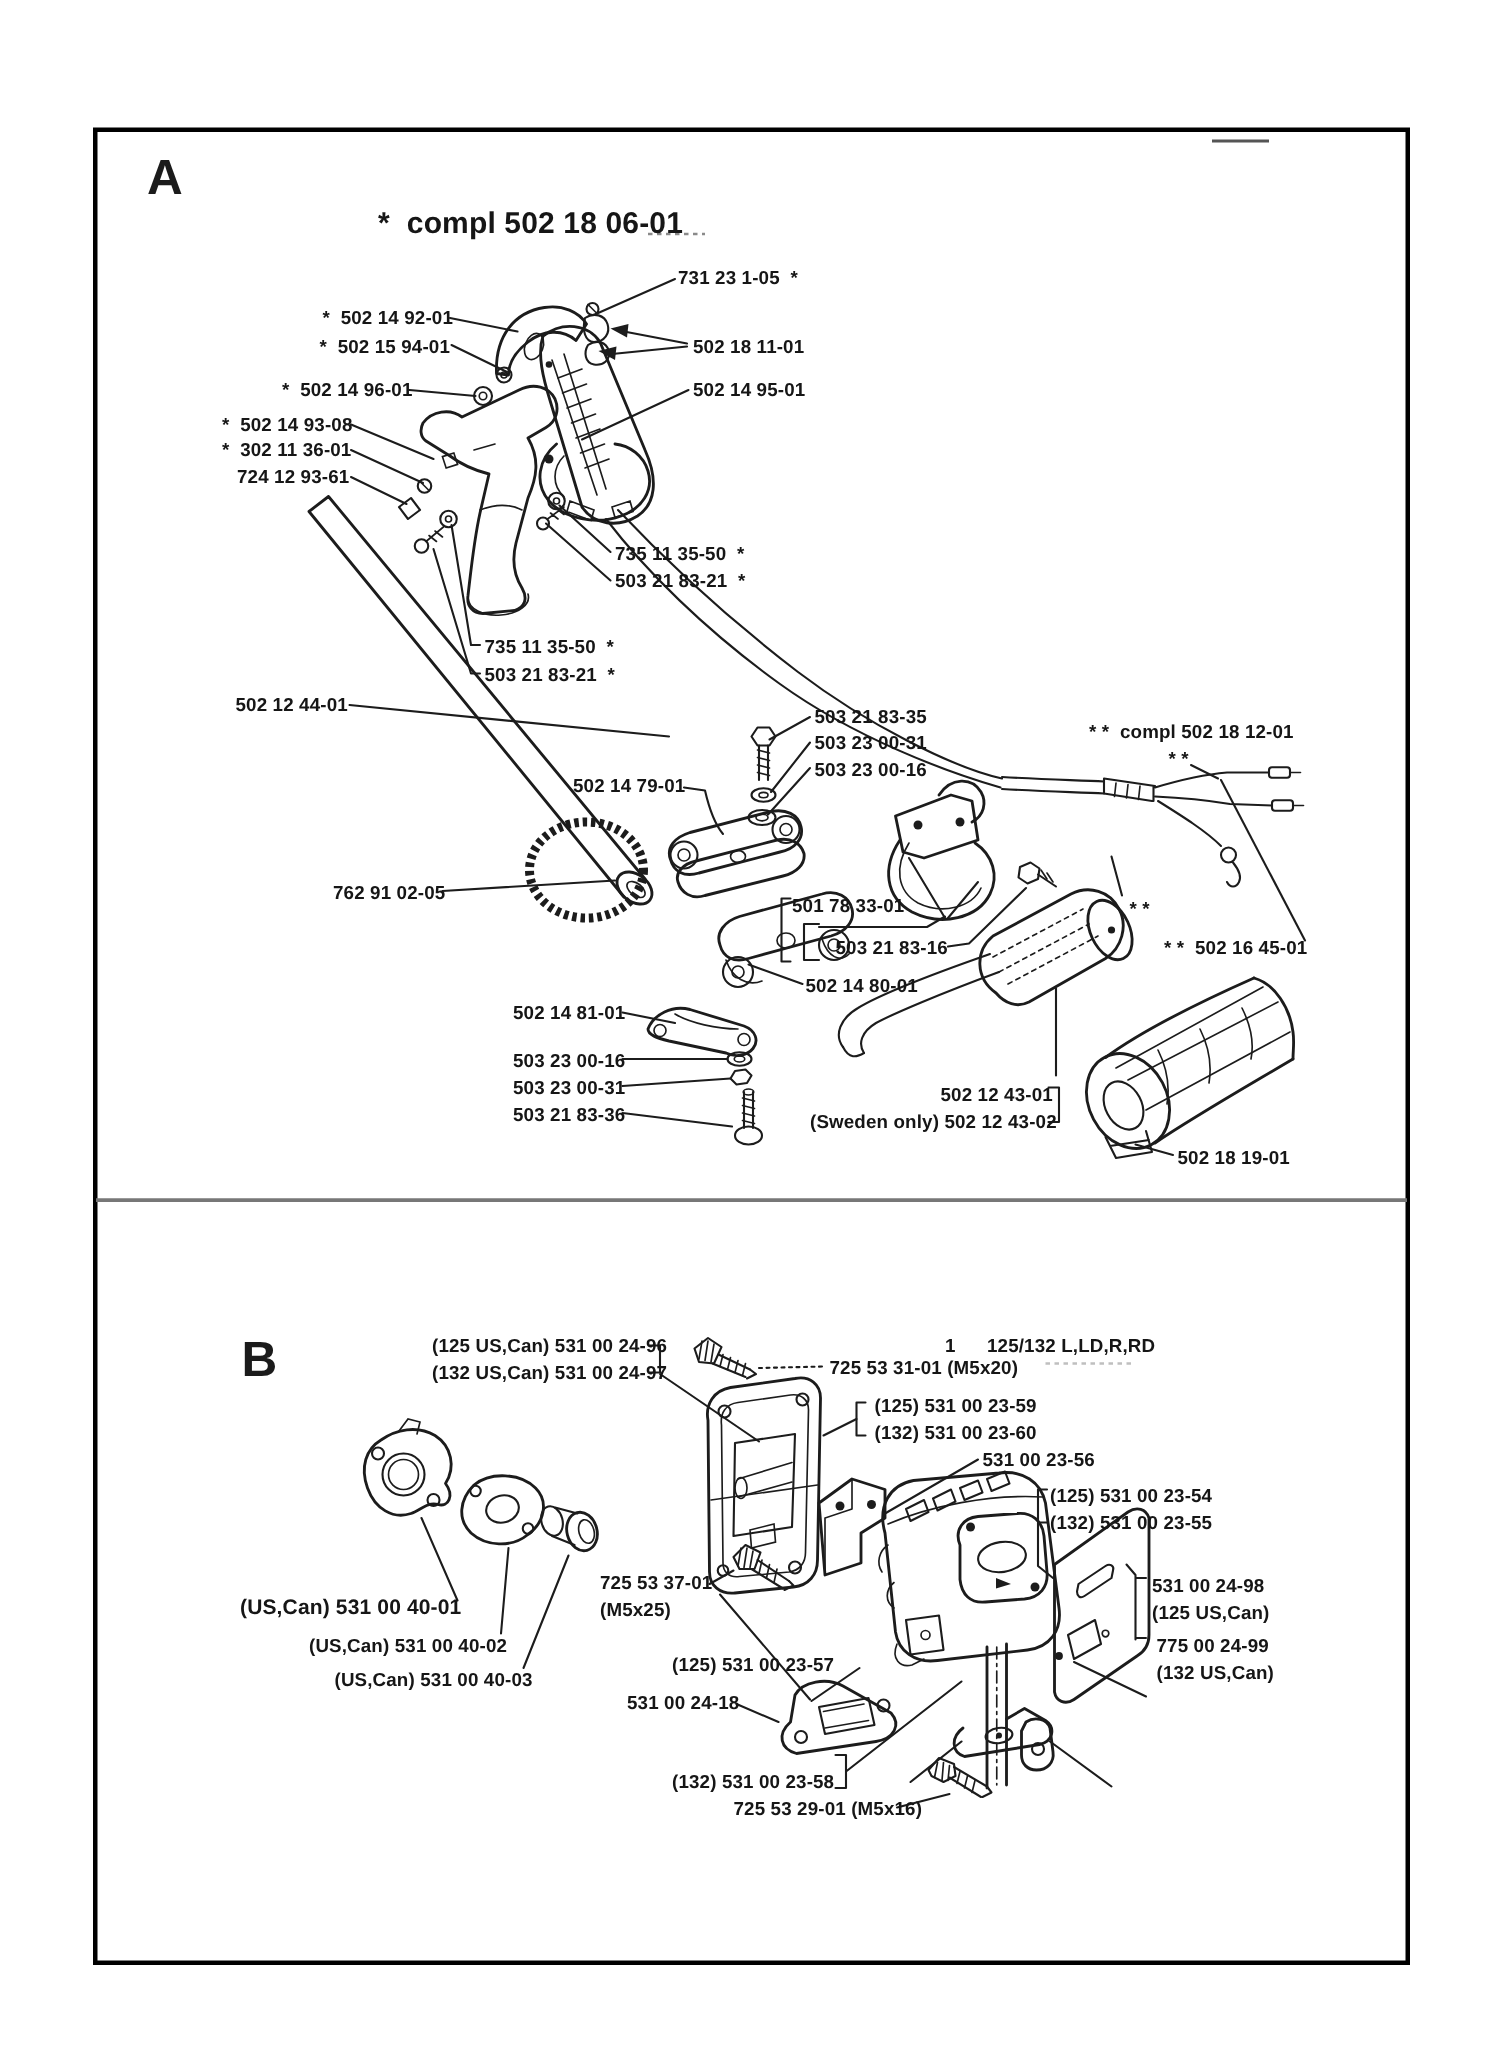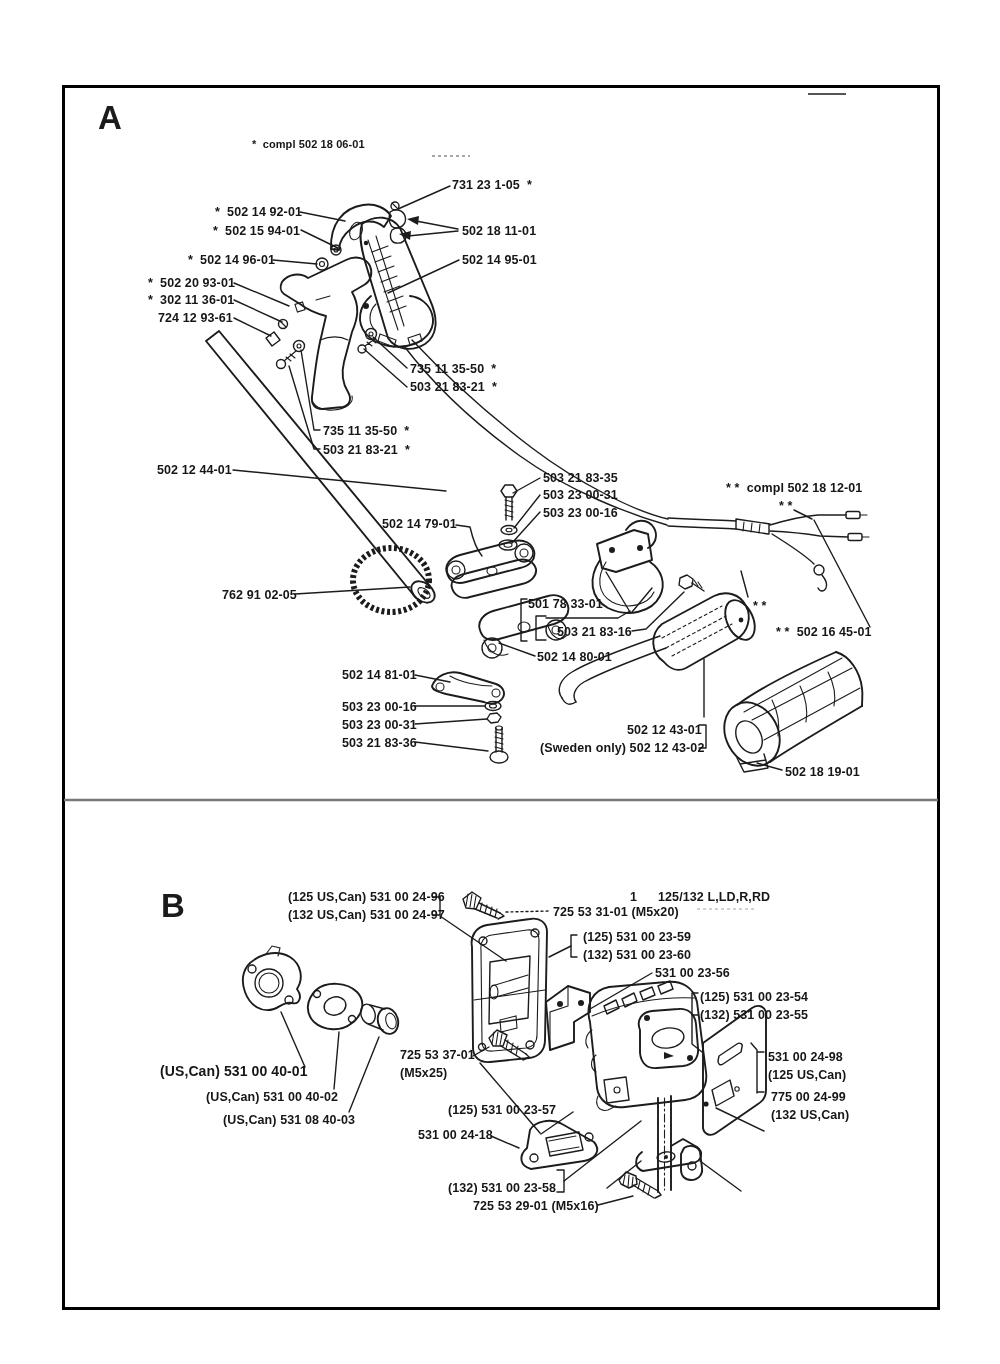--- a/index.html
+++ b/index.html
@@ -1,21 +1,21 @@
 <!DOCTYPE html>
 <html><head>
 <meta charset="utf-8">
 <style>
   html,body{margin:0;padding:0;background:#fff;}
   .page{position:relative;width:1000px;height:1364px;background:#ffffff;overflow:hidden;
         font-family:"Liberation Sans",sans-serif;}
   .art{position:absolute;left:0;top:0;width:1000px;height:1364px;}
   .lbl{position:absolute;font-weight:bold;font-size:12.5px;line-height:1.1;color:#161616;
        white-space:pre;letter-spacing:0.1px;}
-  .big{font-size:11px;}
+  .big{font-size:20px;}
   .mid{font-size:14px;}
   .sec{font-size:33px;font-weight:bold;color:#1b1b1b;}
   
   .o{stroke:#1c1c1c;stroke-width:1.9;fill:none;stroke-linecap:round;stroke-linejoin:round;}
   .ln{stroke:#1c1c1c;stroke-width:1.4;fill:none;stroke-linecap:round;stroke-linejoin:round;}
   .thin{stroke:#1c1c1c;stroke-width:1.1;fill:none;stroke-linecap:round;}
   .fill{fill:#1c1c1c;stroke:none;}
   .dsh{stroke:#8a8a8a;stroke-width:1.6;fill:none;stroke-dasharray:3 3;}
 </style>
 </head>
@@ -344,21 +344,21 @@
   <div class="lbl sec" style="left:98px;top:100px">A</div>
   <div class="lbl sec" style="left:161px;top:888px">B</div>
 
   <div class="lbl big" style="left:252px;top:138px">*  compl 502 18 06-01</div>
   <div class="lbl" style="left:452px;top:179px">731 23 1-05  *</div>
   <div class="lbl" style="left:215px;top:206px">*  502 14 92-01</div>
   <div class="lbl" style="left:213px;top:225px">*  502 15 94-01</div>
   <div class="lbl" style="left:462px;top:225px">502 18 11-01</div>
   <div class="lbl" style="left:188px;top:254px">*  502 14 96-01</div>
   <div class="lbl" style="left:462px;top:254px">502 14 95-01</div>
-  <div class="lbl" style="left:148px;top:277px">*  502 20 93-01</div>
+  <div class="lbl" style="left:148px;top:277px">*  502 14 93-08</div>
   <div class="lbl" style="left:148px;top:294px">*  302 11 36-01</div>
   <div class="lbl" style="left:158px;top:312px">724 12 93-61</div>
   <div class="lbl" style="left:410px;top:363px">735 11 35-50  *</div>
   <div class="lbl" style="left:410px;top:381px">503 21 83-21  *</div>
   <div class="lbl" style="left:323px;top:425px">735 11 35-50  *</div>
   <div class="lbl" style="left:323px;top:444px">503 21 83-21  *</div>
   <div class="lbl" style="left:157px;top:464px">502 12 44-01</div>
   <div class="lbl" style="left:543px;top:472px">503 21 83-35</div>
   <div class="lbl" style="left:543px;top:489px">503 23 00-31</div>
   <div class="lbl" style="left:543px;top:507px">503 23 00-16</div>
@@ -388,21 +388,21 @@
   <div class="lbl" style="left:583px;top:949px">(132) 531 00 23-60</div>
   <div class="lbl" style="left:655px;top:967px">531 00 23-56</div>
   <div class="lbl" style="left:700px;top:991px">(125) 531 00 23-54</div>
   <div class="lbl" style="left:700px;top:1009px">(132) 531 00 23-55</div>
   <div class="lbl" style="left:768px;top:1051px">531 00 24-98</div>
   <div class="lbl" style="left:768px;top:1069px">(125 US,Can)</div>
   <div class="lbl" style="left:771px;top:1091px">775 00 24-99</div>
   <div class="lbl" style="left:771px;top:1109px">(132 US,Can)</div>
   <div class="lbl mid" style="left:160px;top:1064px">(US,Can) 531 00 40-01</div>
   <div class="lbl" style="left:206px;top:1091px">(US,Can) 531 00 40-02</div>
-  <div class="lbl" style="left:223px;top:1114px">(US,Can) 531 08 40-03</div>
+  <div class="lbl" style="left:223px;top:1114px">(US,Can) 531 00 40-03</div>
   <div class="lbl" style="left:400px;top:1049px">725 53 37-01</div>
   <div class="lbl" style="left:400px;top:1067px">(M5x25)</div>
   <div class="lbl" style="left:418px;top:1129px">531 00 24-18</div>
   <div class="lbl" style="left:448px;top:1104px">(125) 531 00 23-57</div>
   <div class="lbl" style="left:448px;top:1182px">(132) 531 00 23-58</div>
-  <div class="lbl" style="left:473px;top:1200px">725 53 29-01 (M5x16)</div>
+  <div class="lbl" style="left:489px;top:1200px">725 53 29-01 (M5x16)</div>
 
 </div>
 
 </body></html>

